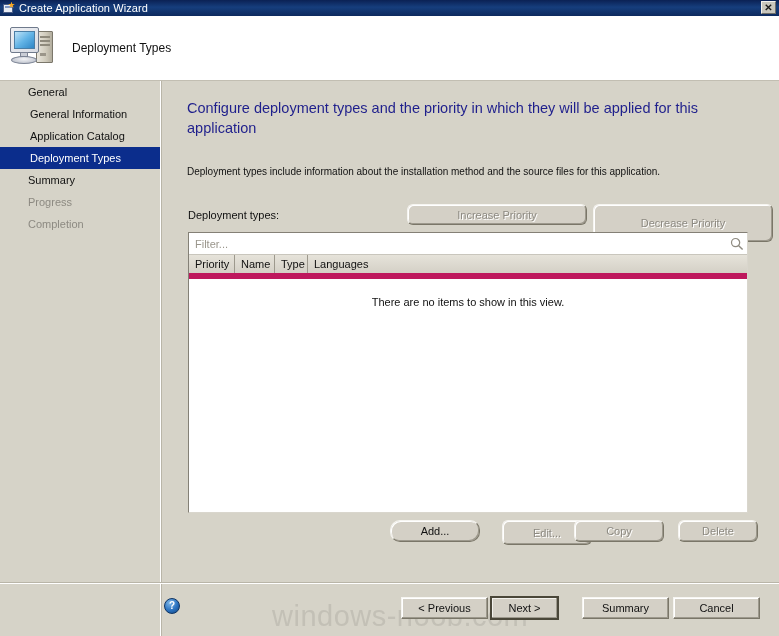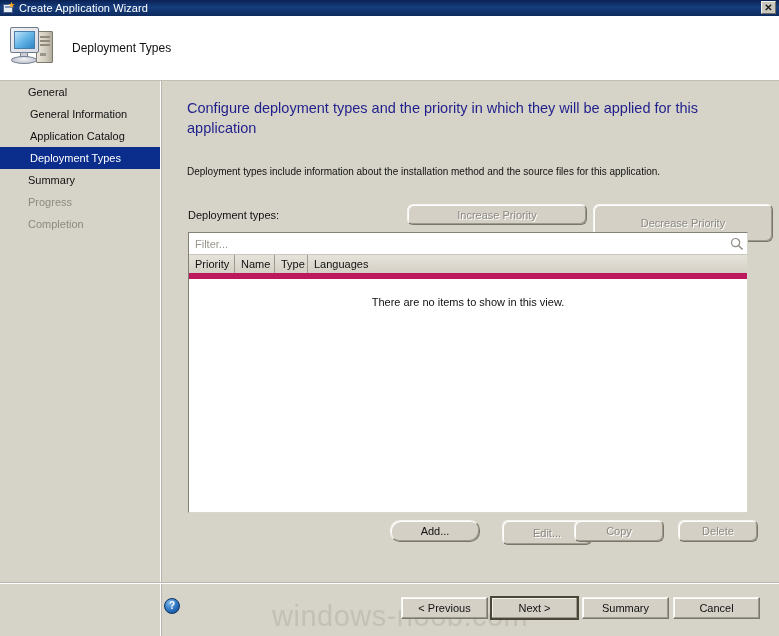--- a/index.html
+++ b/index.html
@@ -346,21 +346,21 @@
     letter-spacing: 0.5px;
     white-space: nowrap;
     pointer-events: none;
   }
   .btn-previous {
     position: absolute; left: 401px; top: 597px;
     width: 87px; height: 22px;
   }
   .btn-next {
     position: absolute; left: 490px; top: 596px;
-    width: 89px; height: 24px; text-align: center;
+    width: 69px; height: 24px; text-align: center;
   }
   .btn-summary {
     position: absolute; left: 582px; top: 597px;
     width: 87px; height: 22px;
   }
   .btn-cancel {
     position: absolute; left: 673px; top: 597px;
     width: 87px; height: 22px; text-align: right;
   }
 </style>

